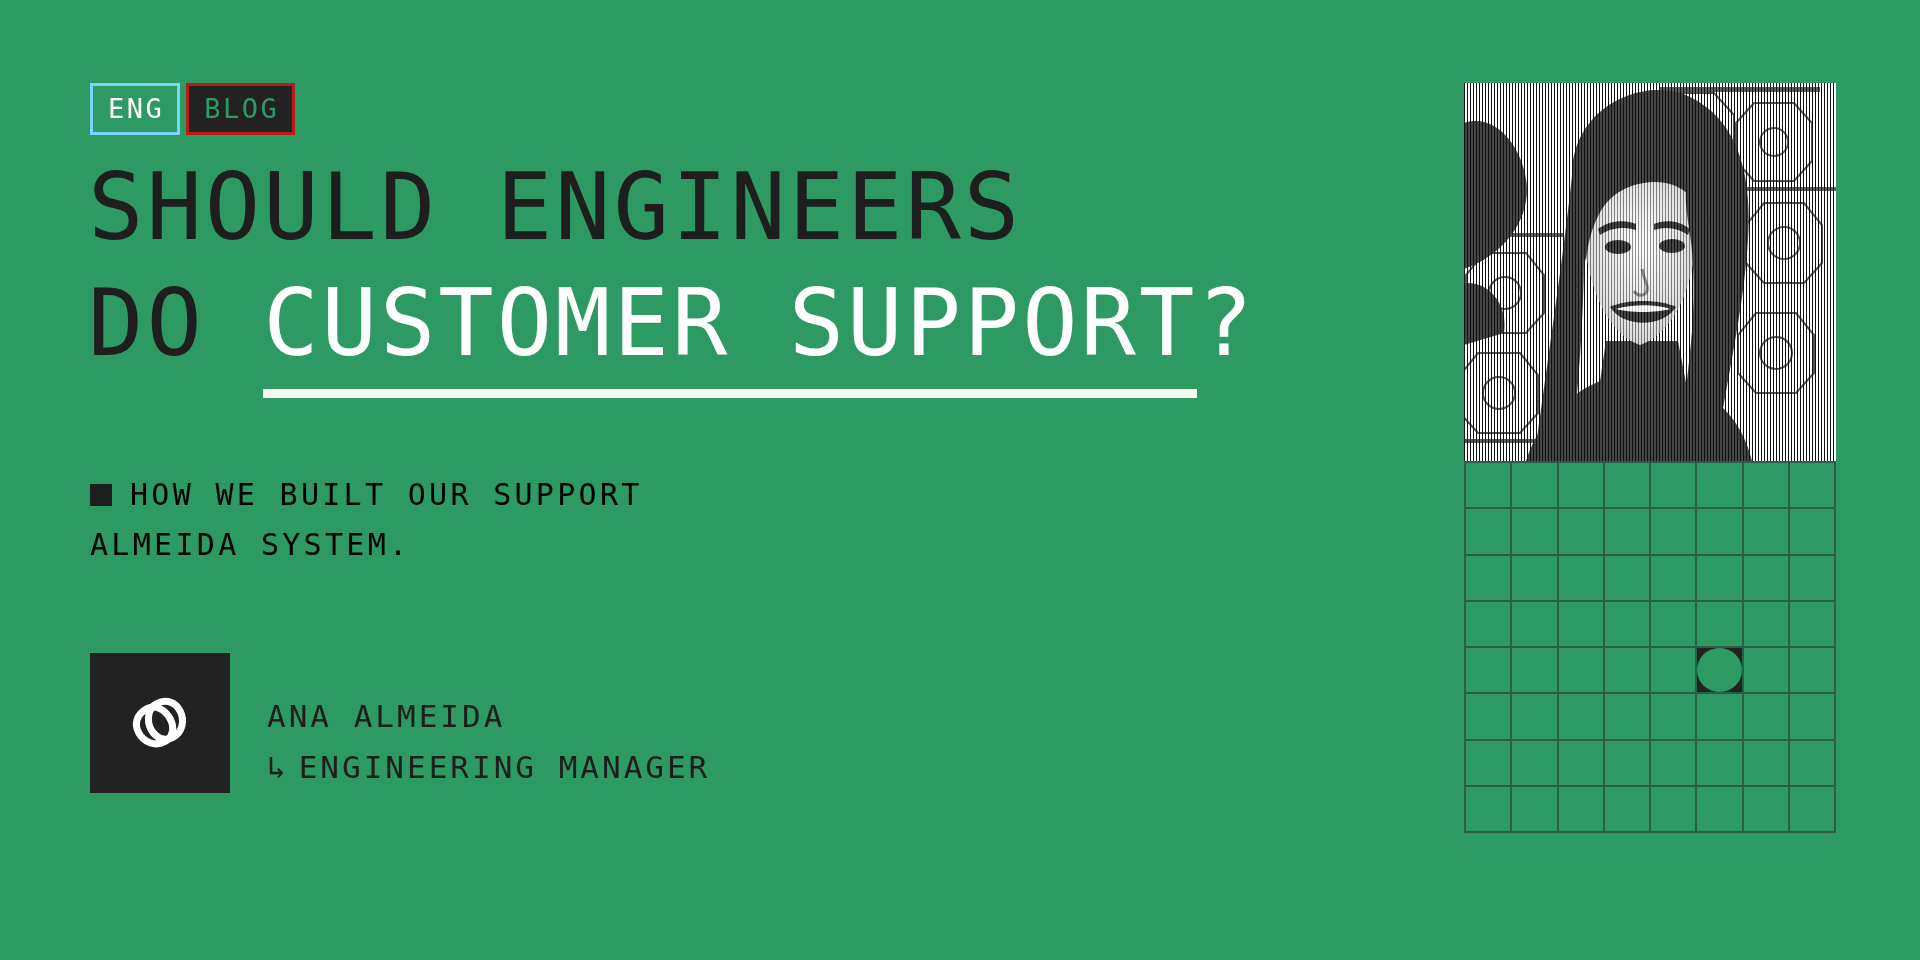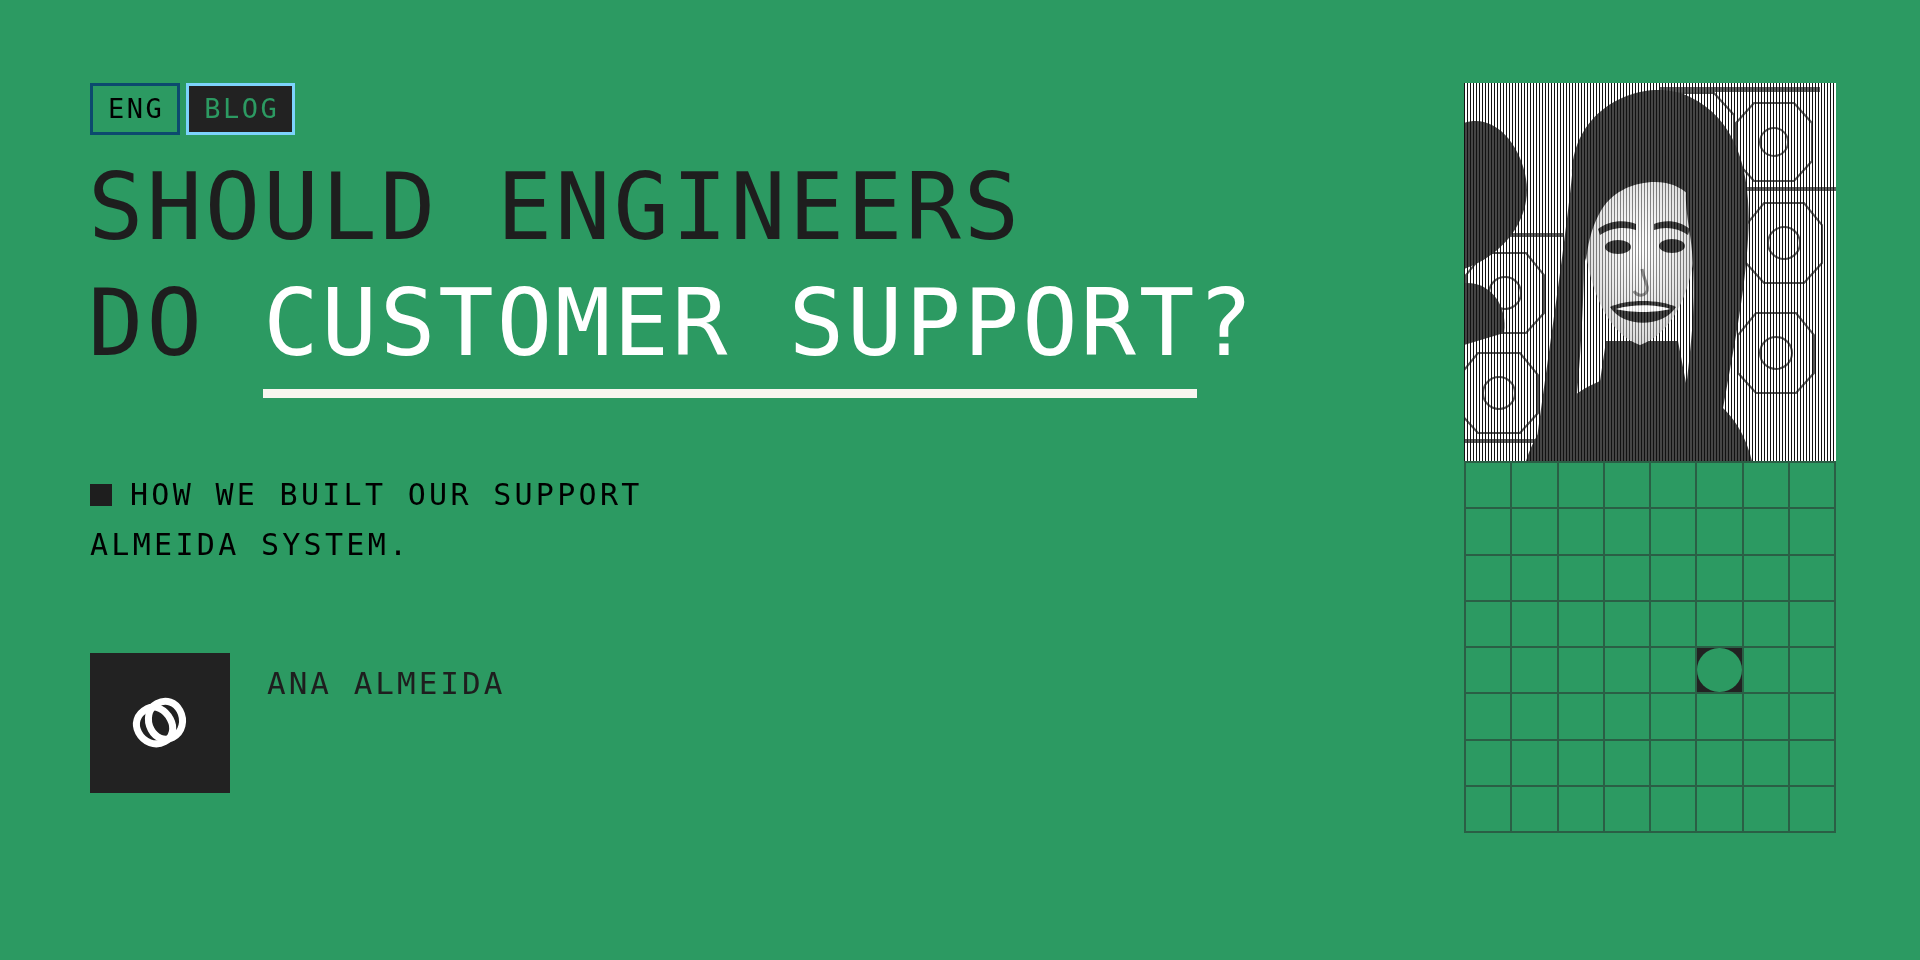--- a/index.html
+++ b/index.html
@@ -28,28 +28,28 @@
   }
   .badge {
     font-family: "DejaVu Sans Mono", "Liberation Mono", monospace;
     font-size: 27px;
     letter-spacing: 2.5px;
     line-height: 1;
     padding: 9px 13px 10px 15px;
     font-weight: 400;
   }
   .badge-outline {
-    color: #000000;
-    border: 3px solid #0c4a6e;
+    color: #ffffff;
+    border: 3px solid #7dd3fc;
     background: transparent;
   }
   .badge-solid {
     color: #2c9a62;
     background: #222222;
-    border: 3px solid #7dd3fc;
+    border: 3px solid #b91c1c;
   }
 
   
   .headline {
     position: absolute;
     left: 88px;
     top: 150px;
     width: 1340px;
     font-family: "DejaVu Sans Mono", "Liberation Mono", monospace;
     font-size: 92px;
@@ -97,21 +97,21 @@
     margin-right: 18px;
     vertical-align: -1px;
   }
 
   
   .author {
     position: absolute;
     left: 90px;
     top: 653px;
     display: flex;
-    align-items: flex-start;
+    align-items: flex-end;
   }
   .author-logo {
     width: 140px;
     height: 140px;
     background: #222222;
     display: flex;
     align-items: center;
     justify-content: center;
     flex: 0 0 auto;
   }
@@ -198,20 +198,21 @@
     <div class="author-logo">
       <svg viewBox="0 0 100 100" width="78" height="78" aria-hidden="true">
         <g fill="none" stroke="#ffffff" stroke-width="9" stroke-linecap="round">
           <path d="M58 26 C72 26 80 36 80 48 C80 62 70 74 56 74 C44 74 36 64 36 52 C36 38 46 26 58 26 Z" transform="rotate(-28 50 50)"></path>
           <path d="M44 26 C56 26 64 38 64 52 C64 64 56 74 44 74 C30 74 20 62 20 48 C20 36 28 26 44 26 Z" transform="rotate(-28 50 50)"></path>
         </g>
       </svg>
     </div>
     <div class="author-lines">
       <span class="ln">ANA ALMEIDA</span>
+      <span class="ln"><span class="arrow">↳</span><span>ENGINEERING MANAGER</span></span>
     </div>
   </div>
 
   <div class="photo">
     <svg viewBox="0 0 372 378" preserveAspectRatio="none" aria-hidden="true">
       <defs>
         <pattern id="dith" width="3" height="3" patternUnits="userSpaceOnUse">
           <rect width="3" height="3" fill="#ffffff"></rect>
           <rect width="1" height="3" fill="#111111"></rect>
         </pattern>

